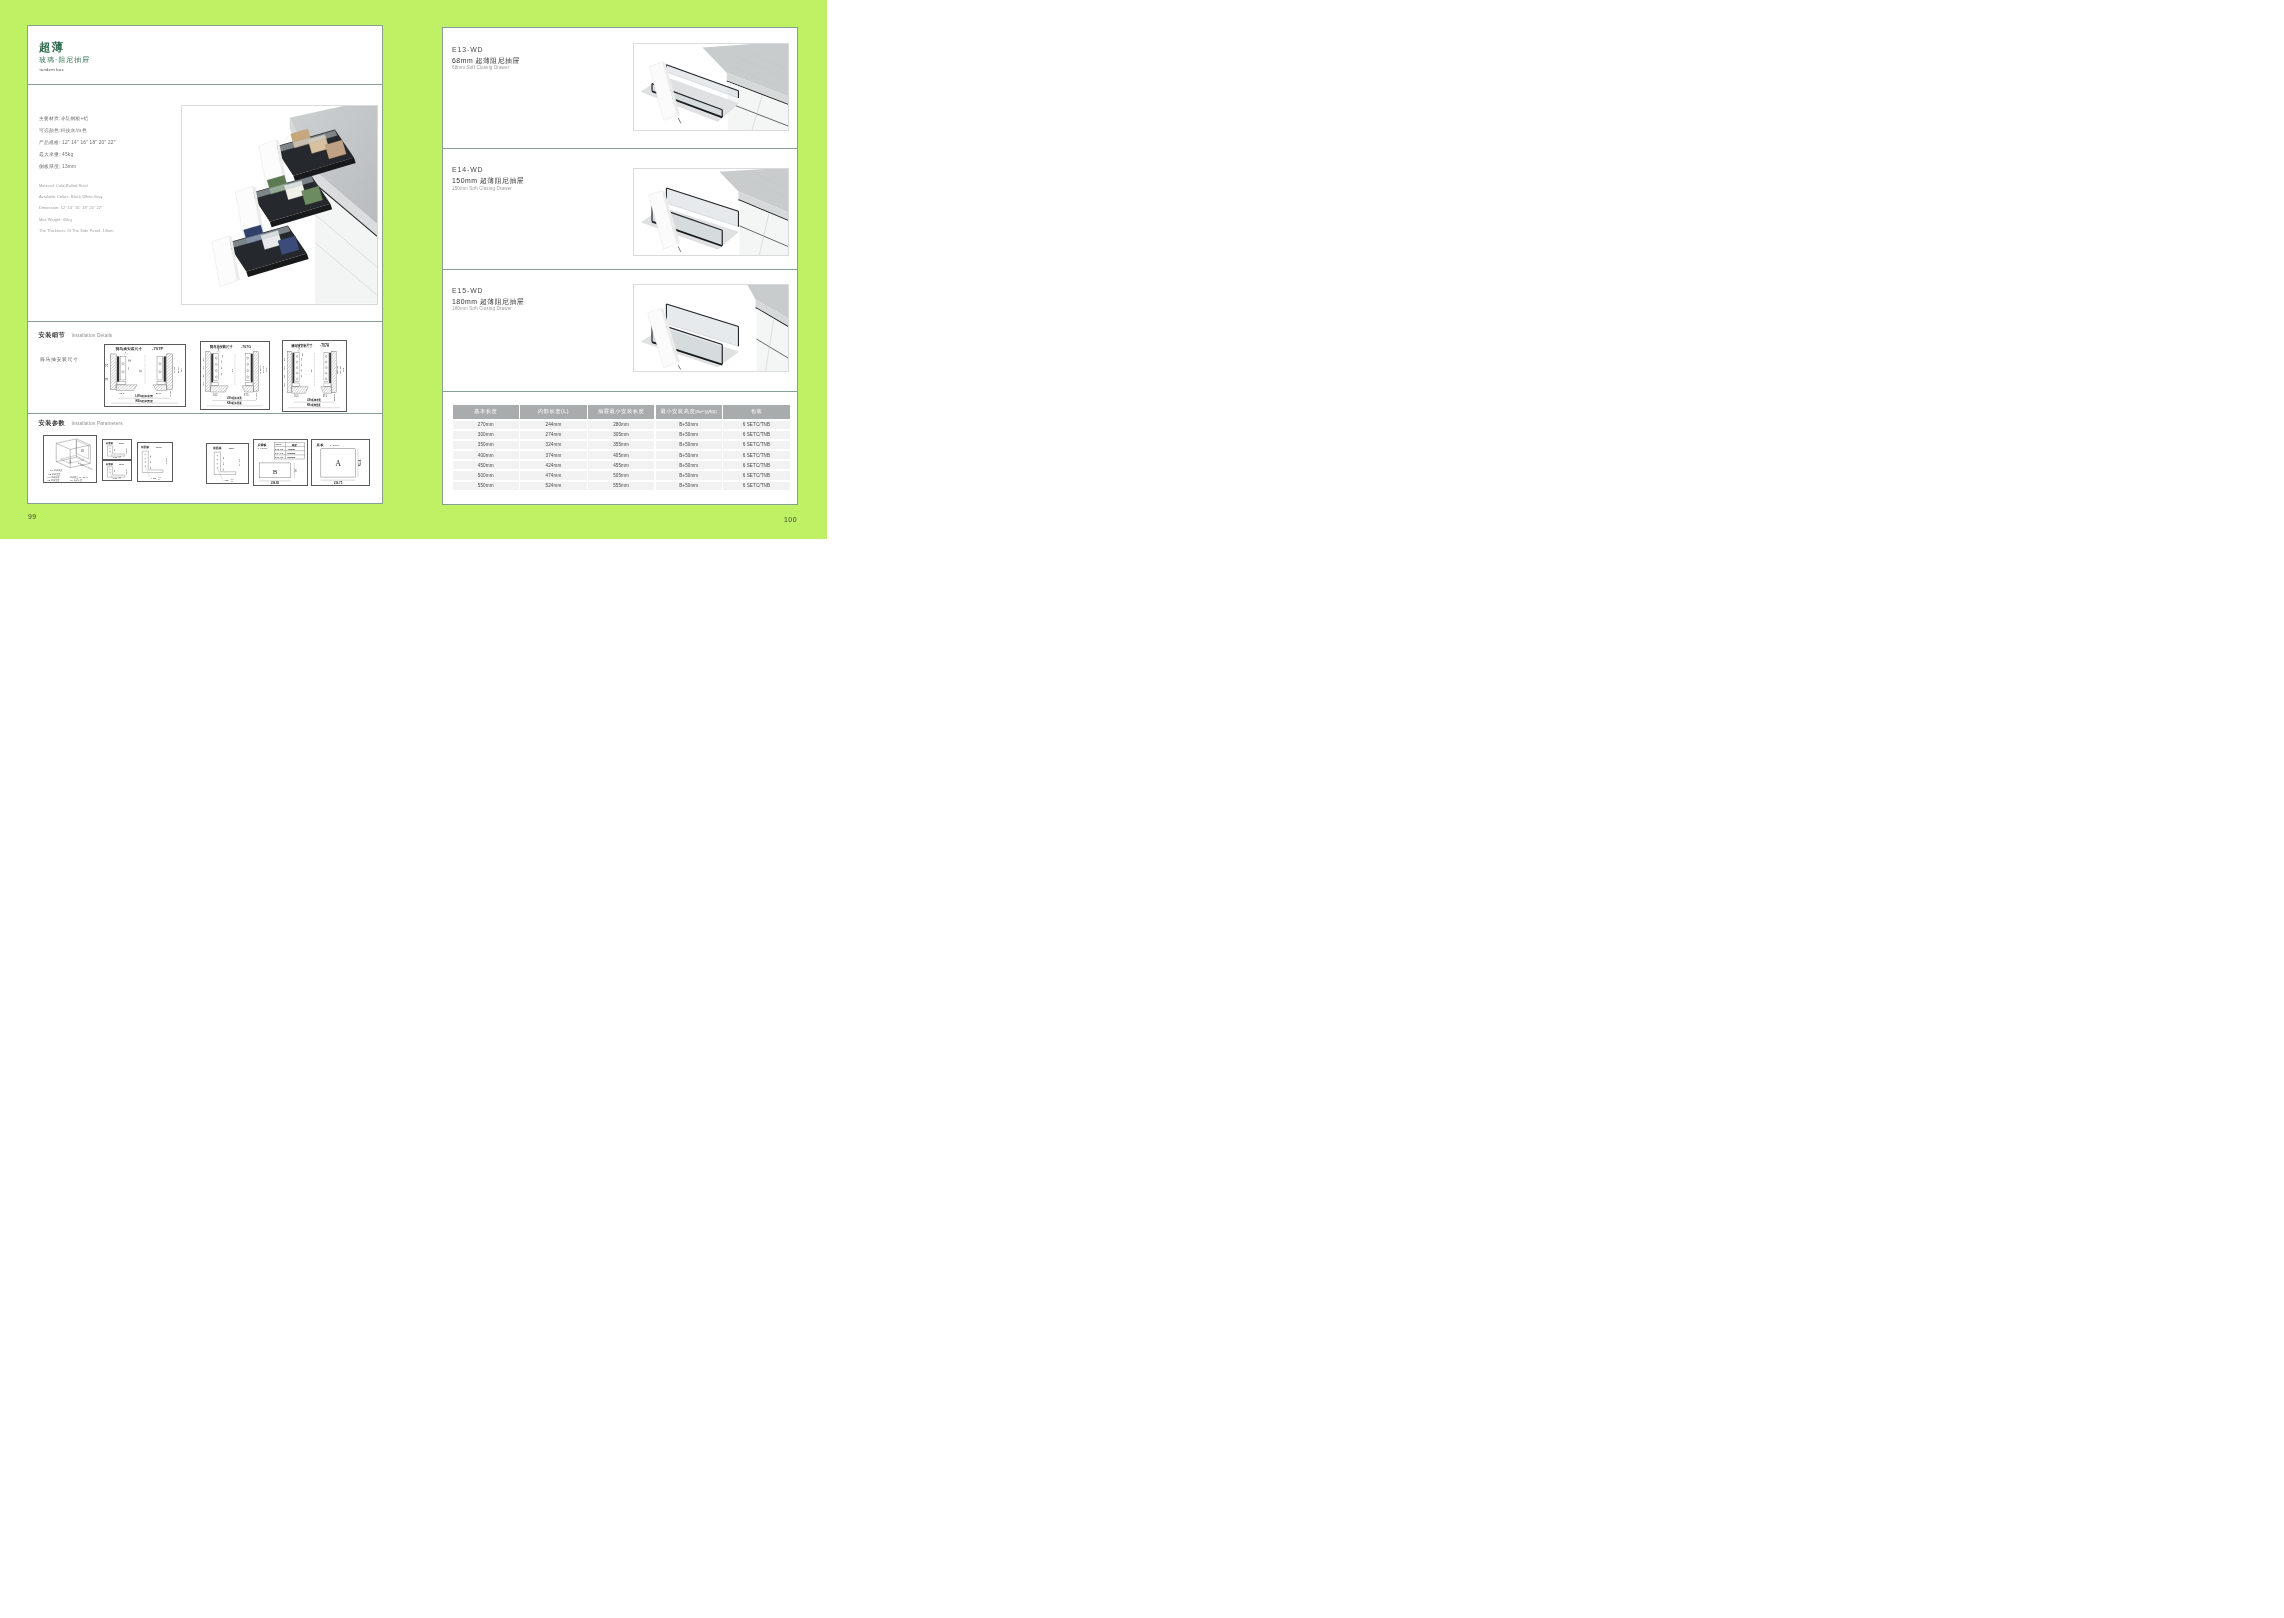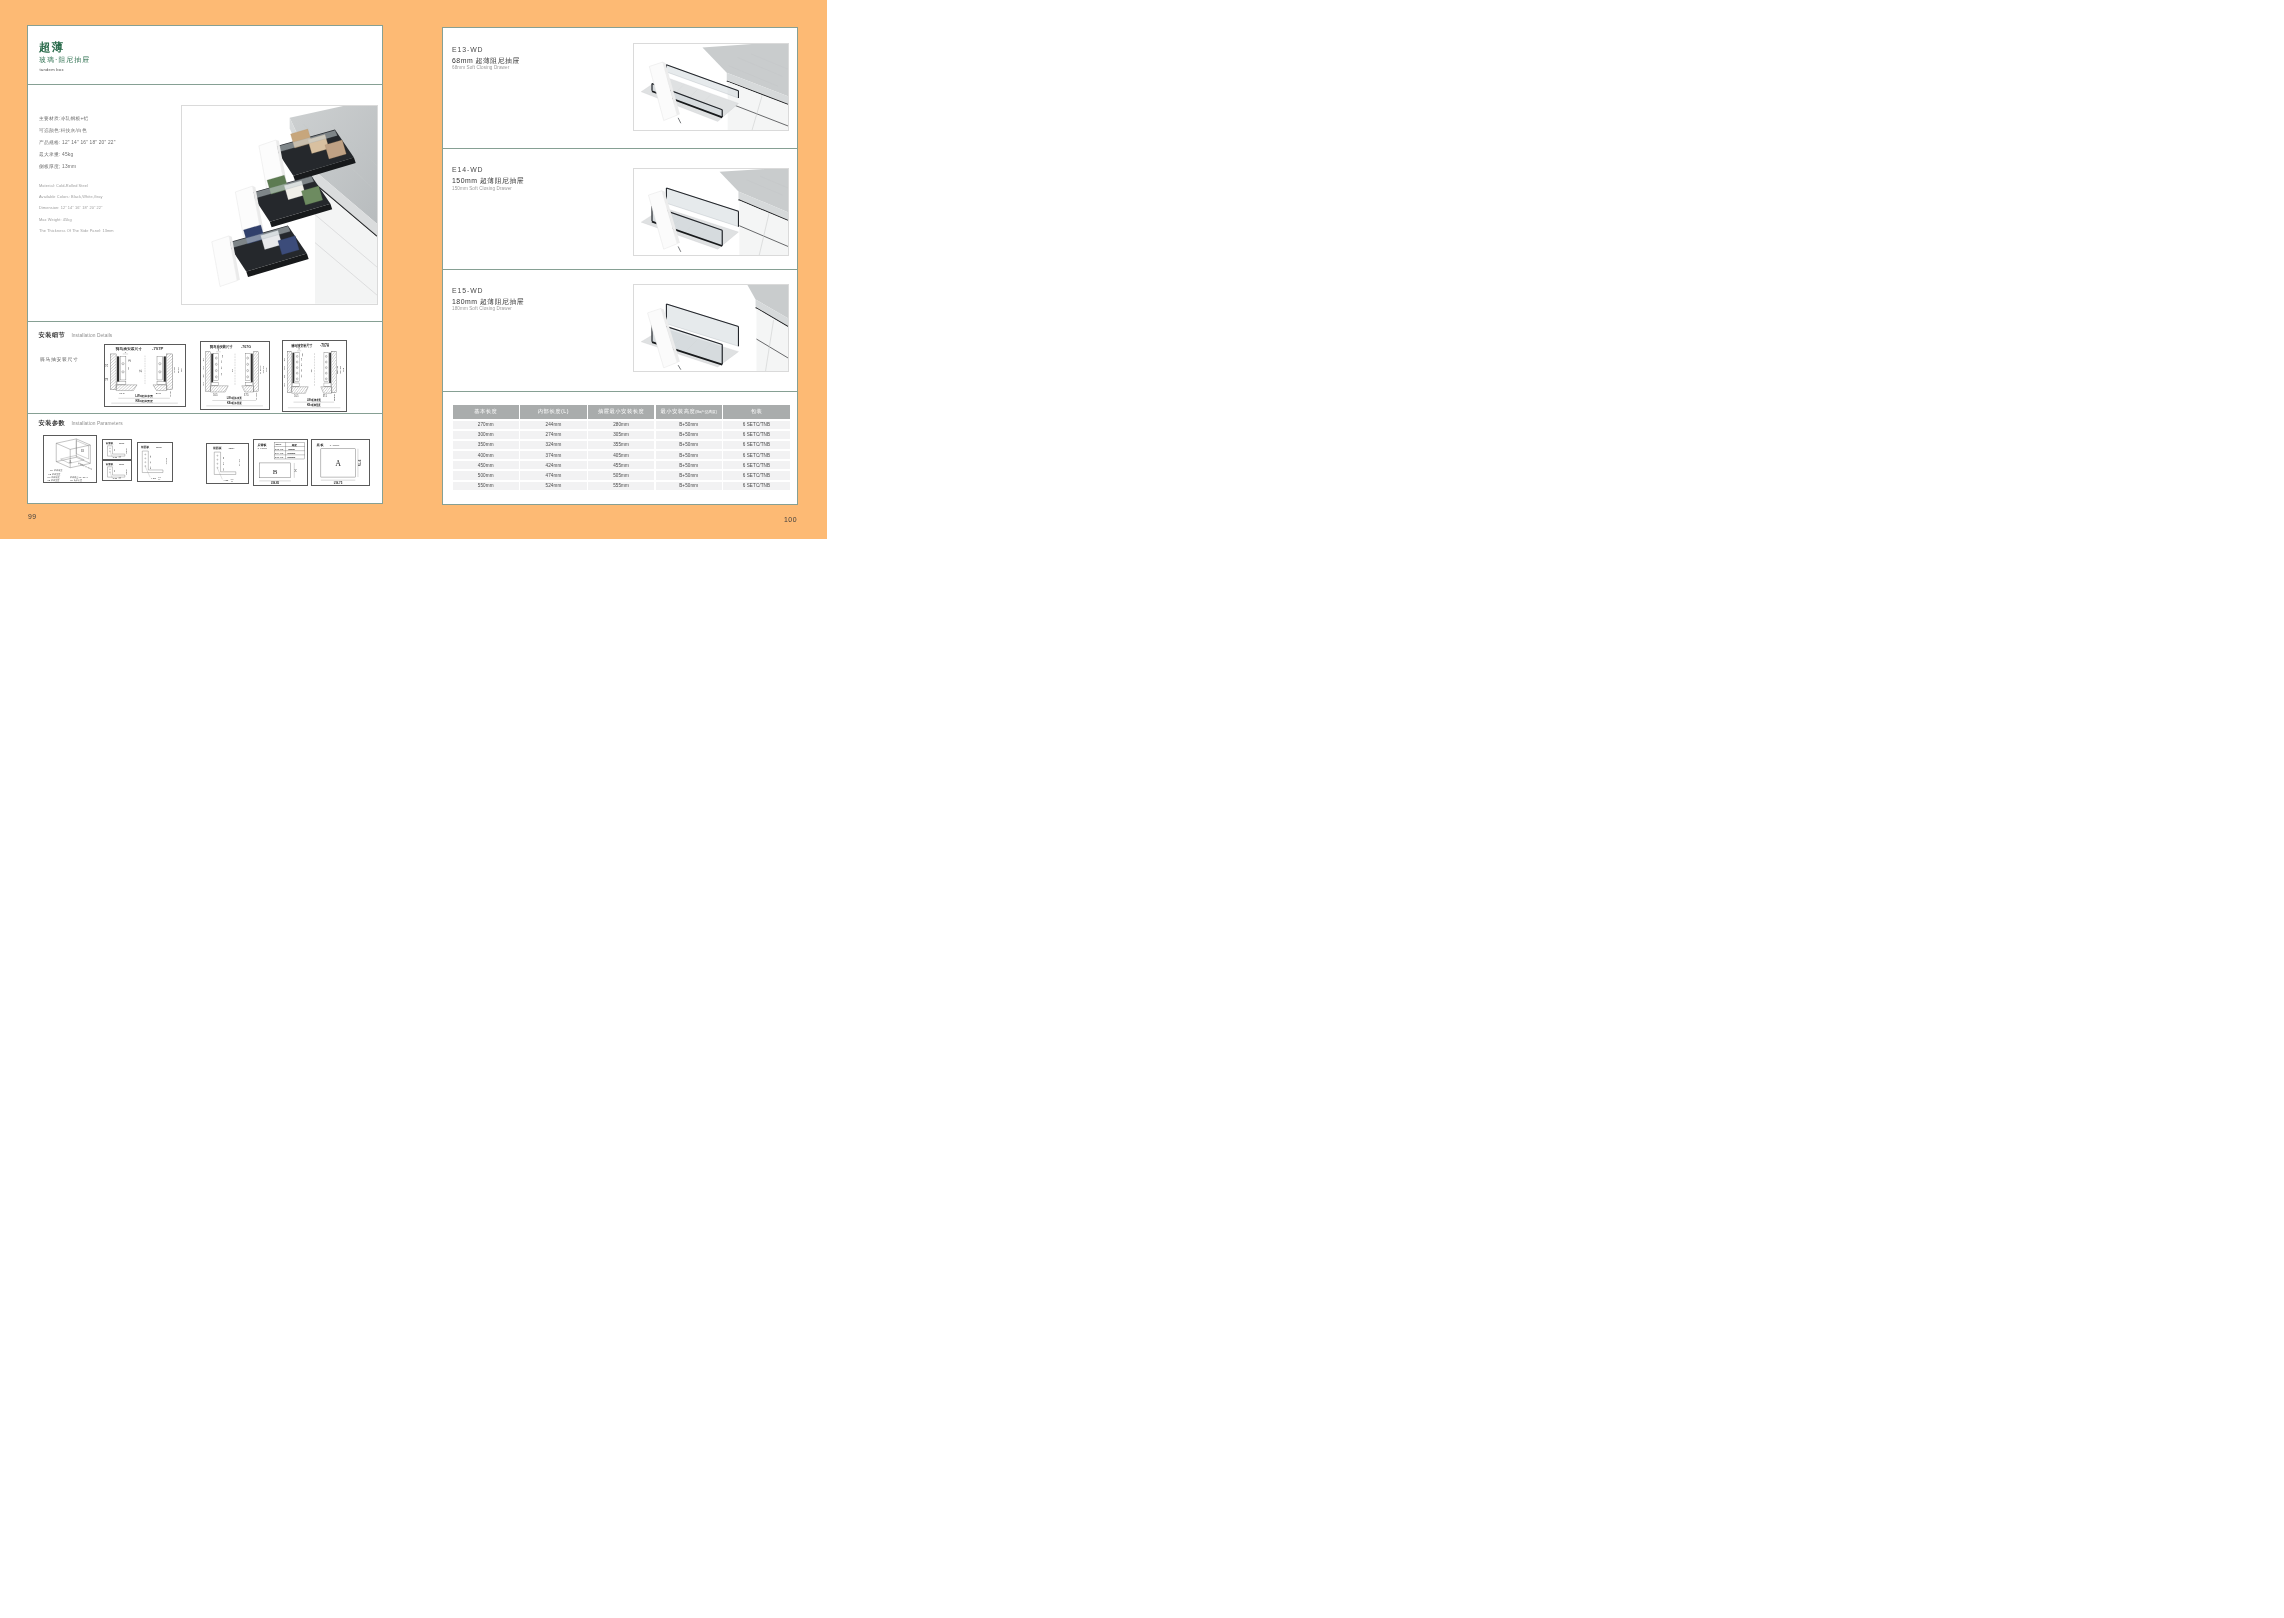--- a/index.html
+++ b/index.html
@@ -1,18 +1,18 @@
 <!DOCTYPE html>
 <html style="font-size:7.3px"><head>
 <meta charset="utf-8">
 <style>
   * { margin:0; padding:0; box-sizing:border-box; }
   html,body { background:#ffffff; }
   body { font-family:"Liberation Sans","DejaVu Sans",sans-serif; color:#3c3c3c; }
-  .sheet { position:relative; width:827px; height:539px; background:#fdba74; overflow:hidden; }
+  .sheet { position:relative; width:827px; height:539px; background:#bef264; overflow:hidden; }
   .panel { position:absolute; border:0.5px solid #86a094; background:#fff; }
   .panel-left  { left:27px;  top:25px; width:356px; height:479px; }
   .panel-right { left:442px; top:26.5px; width:356px; height:478px; }
   .hline { position:absolute; left:0; right:0; border-top:0.5px solid #86a094; }
   .abs { position:absolute; }
 
   
   .lp-title    { left:11px; top:13.7px;  font-size:11.4px; font-weight:bold; color:#2a6b4b; letter-spacing:1.4px; }
   .lp-subtitle { left:11px; top:29px;  font-size:6.9px; color:#2e7050; letter-spacing:1.1px; }
   .lp-tagline  { left:11.4px; top:41px;  font-size:4.1px;  color:#4d4d4d; letter-spacing:0.3px; }

